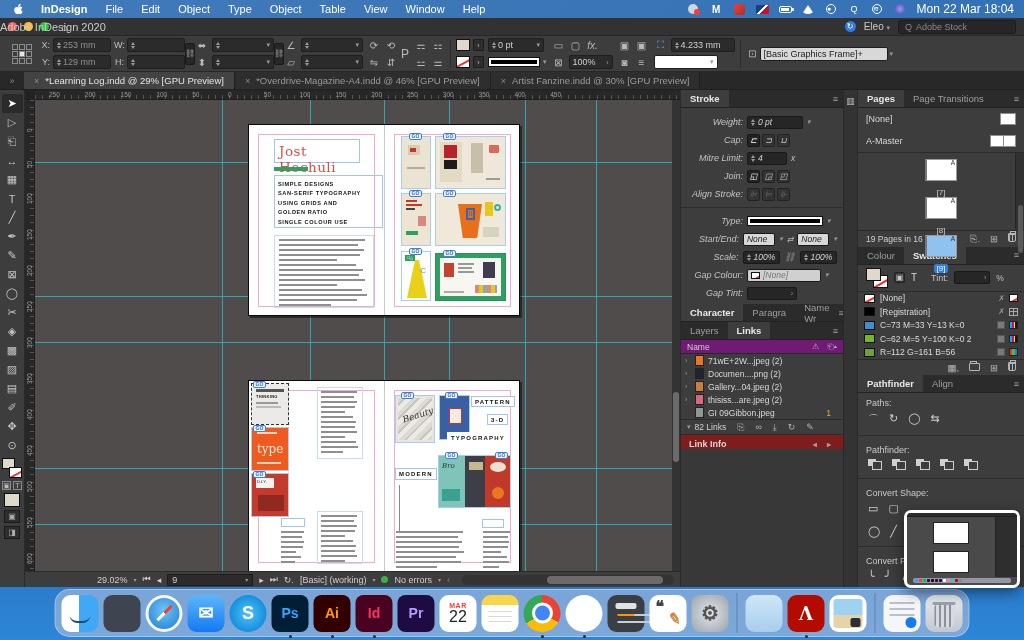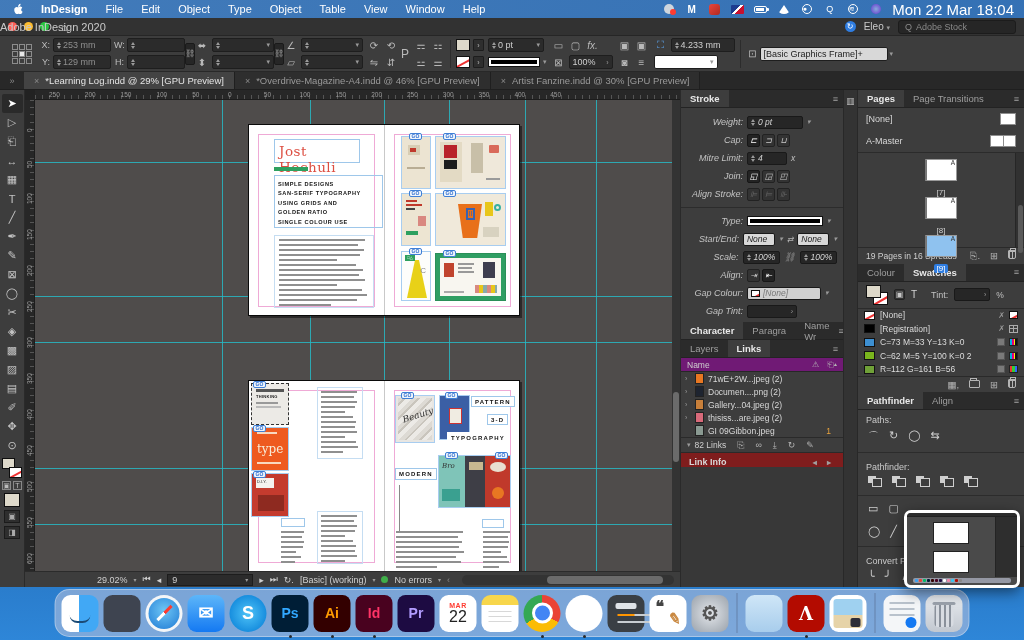--- a/index.html
+++ b/index.html
@@ -19,21 +19,21 @@
   .swirl { width:10px;height:10px;border-radius:50%;background:#cfd6dd;position:relative; }
   .swirl:after{content:"";position:absolute;right:-2px;bottom:-1px;width:6px;height:6px;border-radius:50%;background:#ff3b30;}
   .micon{font-weight:bold;font-size:10px;}
   .appico{width:11px;height:11px;border-radius:3px;background:linear-gradient(135deg,#e8453c,#b02a22);}
   .ukflag{width:13px;height:9px;border-radius:1px;background:linear-gradient(135deg,#1d3c8f 45%,#fff 45%,#fff 55%,#c8102e 55%);}
   .batt{width:14px;height:7px;border:1px solid #fff;border-radius:2px;position:relative;}
   .batt:before{content:"";position:absolute;left:1px;top:1px;bottom:1px;width:8px;background:#fff;}
   .batt:after{content:"";position:absolute;right:-3px;top:1px;width:2px;height:3px;background:#fff;border-radius:0 1px 1px 0;}
   .wifi{width:0;height:0;border-left:6px solid transparent;border-right:6px solid transparent;border-bottom:9px solid #fff;border-radius:50%;}
   .circ{width:10px;height:10px;border:1px solid #fff;border-radius:50%;display:inline-flex;align-items:center;justify-content:center;font-size:7px;}
-  #clock { font-size:15px; white-space:nowrap; }
+  #clock { font-size:12px; white-space:nowrap; }
 
   
   #window { position:absolute; top:18px; left:0; width:1024px; height:569px; background:#3d3d3d; z-index:10; }
 
   
   #titlebar { position:relative; height:18px; background:#323232; border-bottom:1px solid #262626; display:flex; align-items:center; }
   .tl { width:9px; height:9px; border-radius:50%; margin-left:7px; }
   .tl.red{background:#ff5f57;margin-left:8px;} .tl.yel{background:#febc2e;} .tl.grn{background:#28c840;}
   #home-icon{color:#b5b5b5;font-size:11px;margin-left:12px;}
   #win-title { position:absolute; left:0; right:0; text-align:left; color:#c9c9c9; font-size:11px; pointer-events:none; }
@@ -944,27 +944,20 @@
             <span style="color:#9a9a9a;font-size:9px;">⛓</span>
             <span class="pfield" style="width:40px;">
                 <span class="stepper">
                   <i class="up"></i>
                   <i class="dn"></i>
                 </span>
                 <span>100%</span>
               </span>
           </div>
           <div class="prow" style="height:18px;">
-            <span class="plabel" style="width:56px;">Align:</span>
-            <span class="grp3">
-                <span class="gbtn">⇥</span>
-                <span class="gbtn on">⇤</span>
-              </span>
-          </div>
-          <div class="prow" style="height:18px;">
             <span class="plabel" style="width:56px;">Gap Colour:</span>
             <span class="pfield" style="width:74px;background:#d0d0d0;color:#777;">
                 <span class="swchip none" style="width:9px;height:7px;background:#fff;"></span>
                 <span>[None]</span>
               </span>
             <span class="ddv">▾</span>
           </div>
           <div class="prow" style="height:18px;">
             <span class="plabel" style="width:56px;">Gap Tint:</span>
             <span class="pfield" style="width:50px;justify-content:flex-end;">
@@ -1158,20 +1151,21 @@
           <div class="phr"></div>
           <div class="pf-label">Pathfinder:</div>
           <div class="pf-icons" id="pathfinder-icons">
               <span class="pf-sq"></span>
               <span class="pf-sq"></span>
               <span class="pf-sq"></span>
               <span class="pf-sq"></span>
               <span class="pf-sq"></span>
             </div>
           <div class="phr"></div>
+          <div class="pf-label">Convert Shape:</div>
           <div class="pf-icons" id="convert-shape-icons" style="flex-wrap:wrap;width:70px;">
               <span class="pf-ic">▭</span>
               <span class="pf-ic">▢</span>
               <span class="pf-ic">◯</span>
               <span class="pf-ic">╱</span>
             </div>
           <div class="phr"></div>
           <div class="pf-label">Convert Point:</div>
           <div class="pf-icons" id="convert-point-icons">
               <span class="pf-ic">╰</span>

